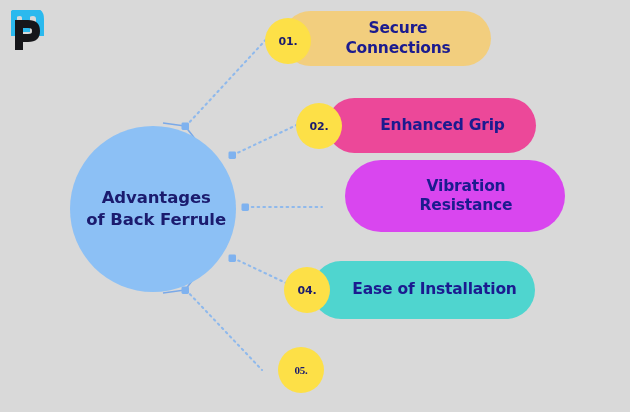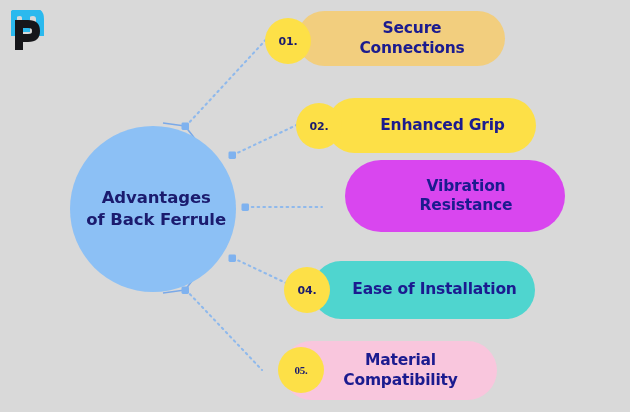--- a/index.html
+++ b/index.html
@@ -136,47 +136,43 @@
     <rect x="241.5" y="203.5" width="7.5" height="7.5" rx="1.4" fill="#7fb2ef"></rect>
     <rect x="228.5" y="254.5" width="7.5" height="7.5" rx="1.4" fill="#7fb2ef"></rect>
     <rect x="181.5" y="286.5" width="7.5" height="7.5" rx="1.4" fill="#7fb2ef"></rect>
   </svg>
 
   <div class="center-circle">
     <div class="ctext">Advantages
 of Back Ferrule</div>
   </div>
 
-  <div class="pill" style="left:297px; top:11px; width:208px; height:55px; background:#f2ce7e;">
+  <div class="pill" style="left:283px; top:11px; width:208px; height:55px; background:#f2ce7e;">
     <div class="pill-label">Secure Connections</div>
   </div>
   <div class="num-badge" style="left:265px; top:18px;">
     <span>01.</span>
   </div>
 
-  <div class="pill" style="left:327px; top:98px; width:209px; height:55px; background:#fde047;">
+  <div class="pill" style="left:327px; top:98px; width:209px; height:55px; background:#ec4899;">
     <div class="pill-label">Enhanced Grip</div>
   </div>
   <div class="num-badge" style="left:296px; top:103px;">
     <span>02.</span>
   </div>
 
   <div class="pill" style="left:345px; top:160px; width:220px; height:72px; background:#d946ef;">
     <div class="pill-label">Vibration
 Resistance</div>
   </div>
 
   <div class="pill" style="left:312px; top:261px; width:223px; height:58px; background:#4fd5cf;">
     <div class="pill-label">Ease of Installation</div>
   </div>
   <div class="num-badge" style="left:284px; top:267px;">
     <span>04.</span>
   </div>
 
-  <div class="pill" style="left:282px; top:341px; width:215px; height:59px; background:#f9c6dd;">
-    <div class="pill-label">Material
-Compatibility</div>
-  </div>
   <div class="num-badge" style="left:278px; top:347px;font-family:Liberation Serif, serif;">
     <span>05.</span>
   </div>
 
 </div>
 
 </body></html>

